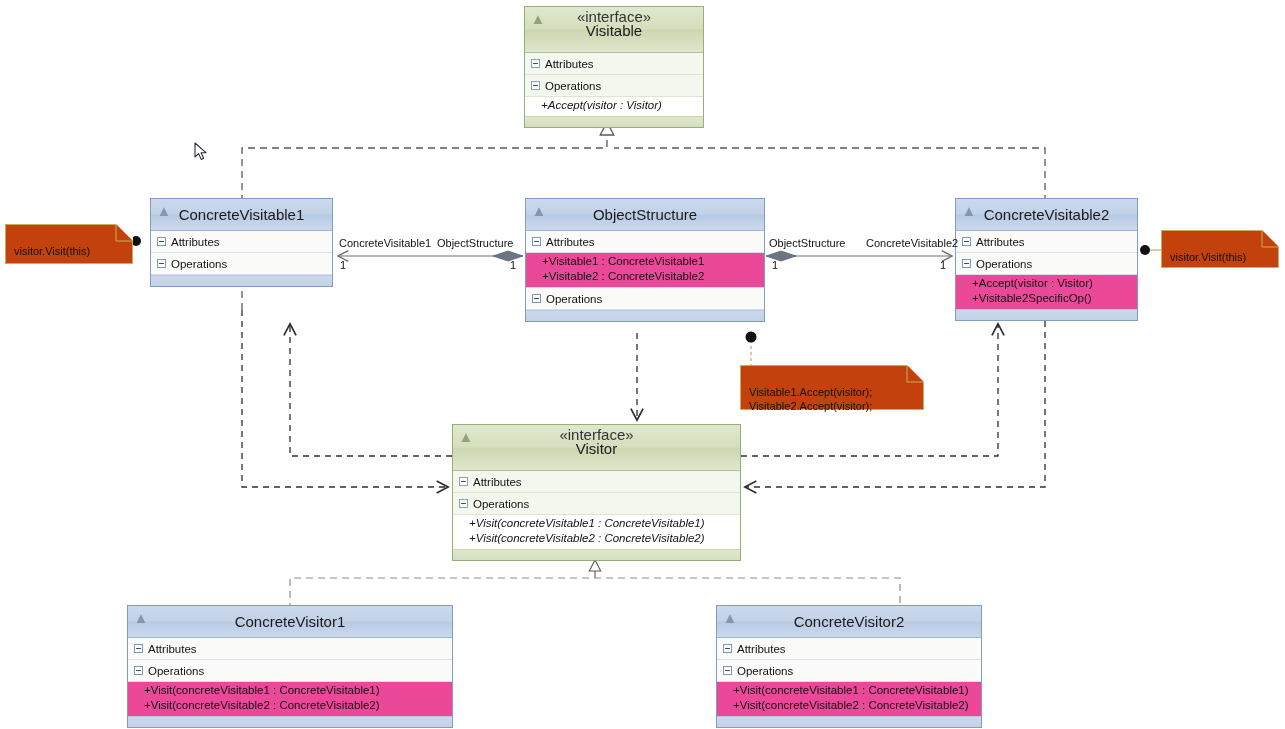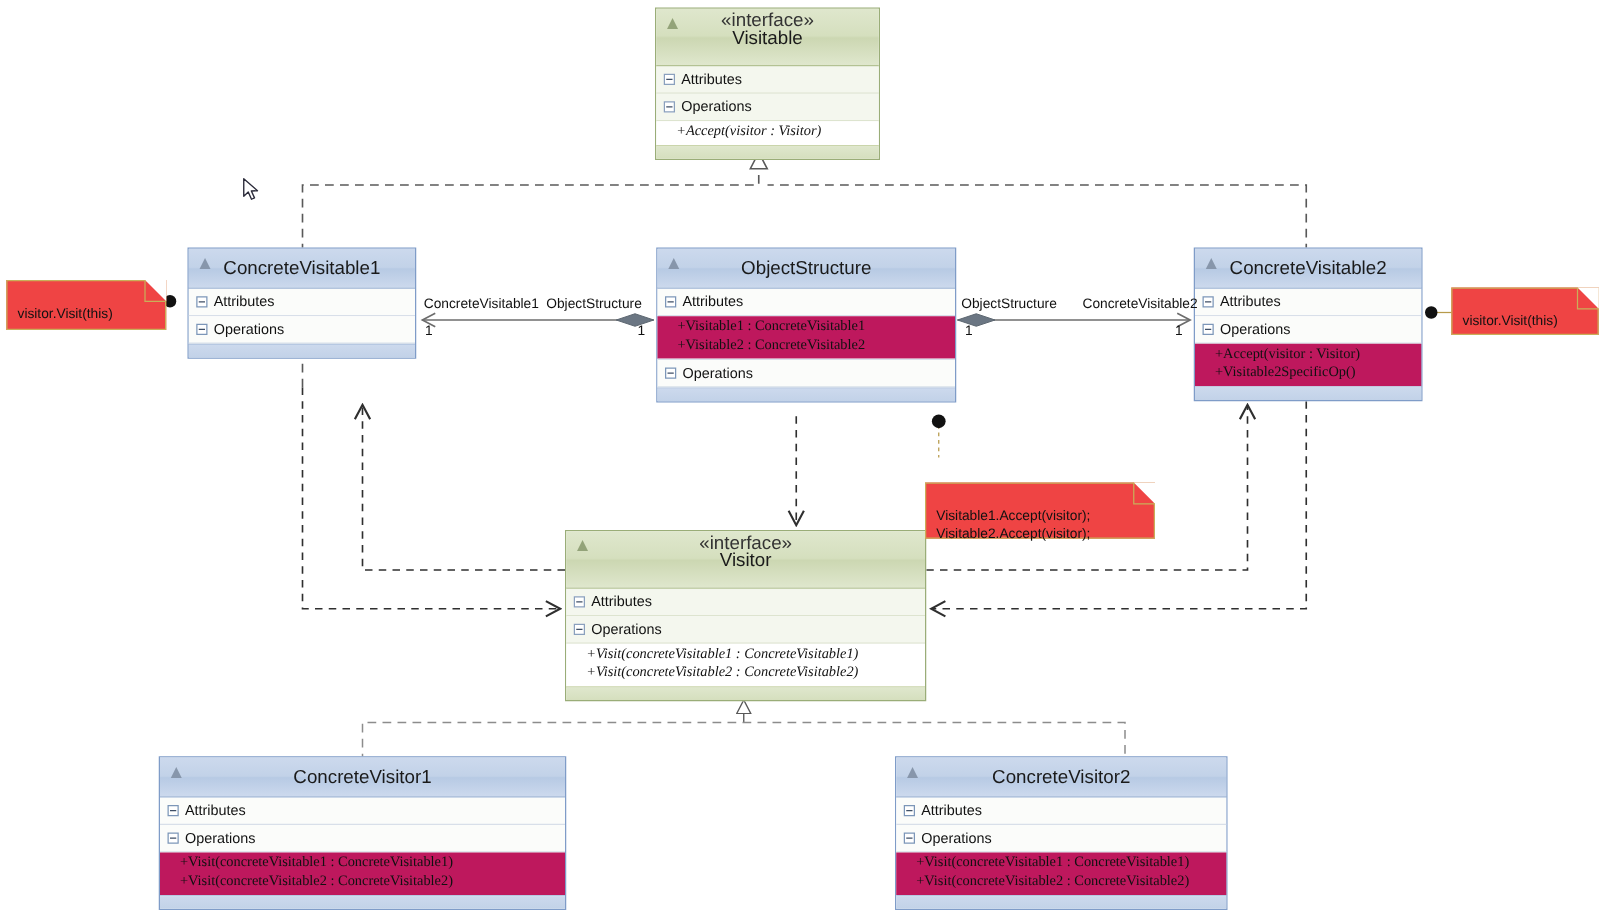--- a/index.html
+++ b/index.html
@@ -123,48 +123,47 @@
     height: 1px;
     background: #3f4f66;
   }
   .uml-class.green .expander { border-color: #8aa0bd; }
   .sec-label {
     font-size: 11.5px;
     color: #111111;
   }
   .cls-members {
     box-sizing: border-box;
-    background: #be185d;
+    background: #ec4899;
     padding: 1px 4px 3px 16px;
   }
   .uml-class.green .cls-members { background: #ffffff; }
   .member {
     font-size: 11.5px;
     line-height: 15px;
     color: #111111;
     white-space: nowrap;
-    font-family: Liberation Serif, serif;
   }
   .member.ital { font-style: italic; }
   .cls-footer {
     box-sizing: border-box;
     height: 11px;
     background: linear-gradient(to bottom, #ccd9ed 0%, #c2d2e8 100%);
     border-top: 1px solid #b6c8e2;
   }
   .uml-class.green .cls-footer {
     background: linear-gradient(to bottom, #dfe7cd 0%, #d5dfbe 100%);
     border-top: 1px solid #cad5ab;
   }
 
   
   .uml-note {
     position: absolute;
     box-sizing: border-box;
-    background: #ef4444;
+    background: #c2410c;
     border: 1px solid #c9ae59;
     font-size: 11px;
     color: #111111;
     padding: 5px 4px 4px 8px;
     line-height: 14px;
     white-space: pre-line;
   }
   .note-fold {
     position: absolute;
     right: -1px;
@@ -459,21 +458,21 @@
   </div>
 
   <div class="uml-note" style="left:1161px; top:230px; width:118px; height:38px;">
     <span>visitor.Visit(this)</span>
     <span class="note-fold"></span>
     <svg class="note-fold-line" viewBox="0 0 24 24">
       <path d="M7,0 L7,17 L24,17" fill="none" stroke="#c9ae59" stroke-width="1"></path>
     </svg>
   </div>
 
-  <div class="uml-note" style="left:740px; top:386px; width:184px; height:45px;">
+  <div class="uml-note" style="left:740px; top:365px; width:184px; height:45px;">
     <span>Visitable1.Accept(visitor);
 Visitable2.Accept(visitor);</span>
     <span class="note-fold"></span>
     <svg class="note-fold-line" viewBox="0 0 24 24">
       <path d="M7,0 L7,17 L24,17" fill="none" stroke="#c9ae59" stroke-width="1"></path>
     </svg>
   </div>
 
   <div class="edge-label" style="left:339px; top:237px;">ConcreteVisitable1</div>
   <div class="edge-label" style="left:437px; top:237px;">ObjectStructure</div>

